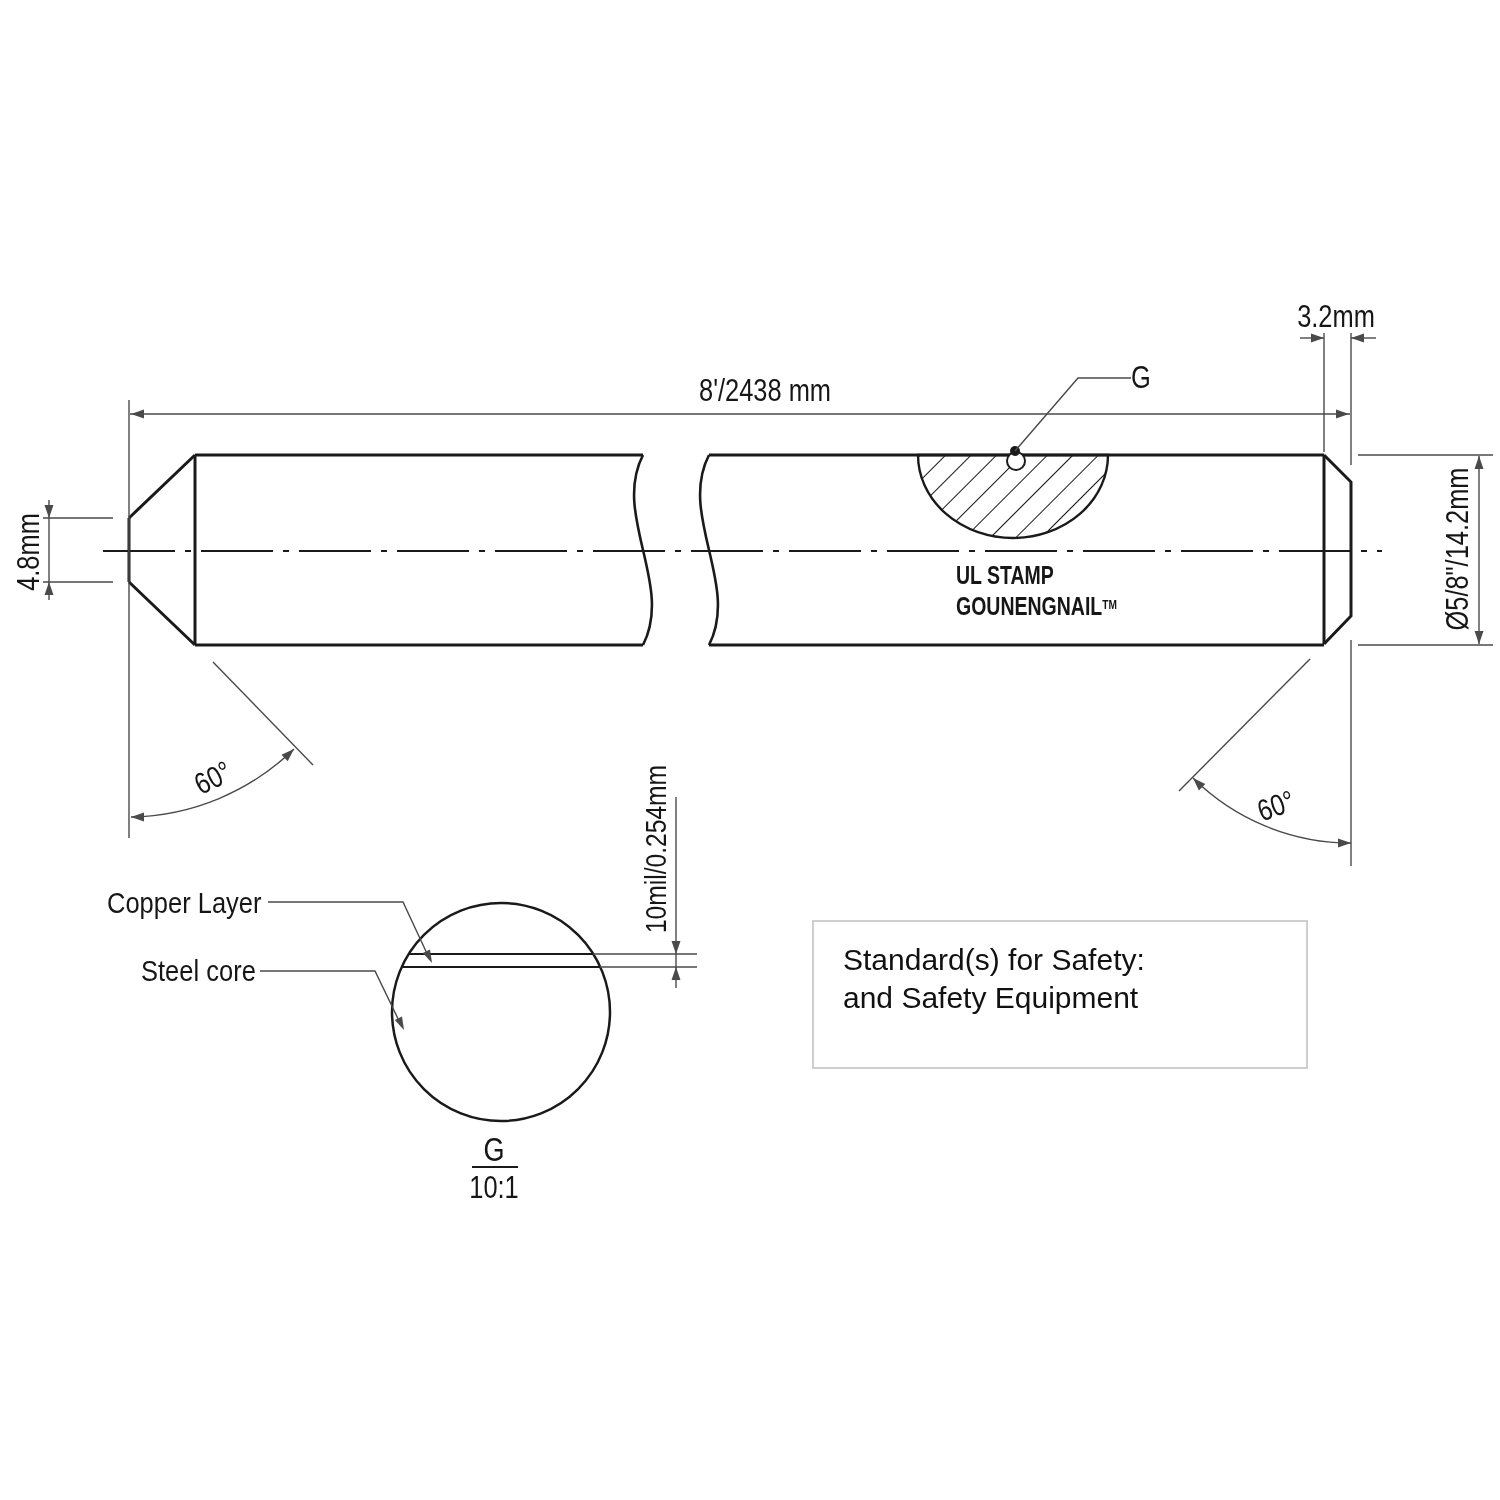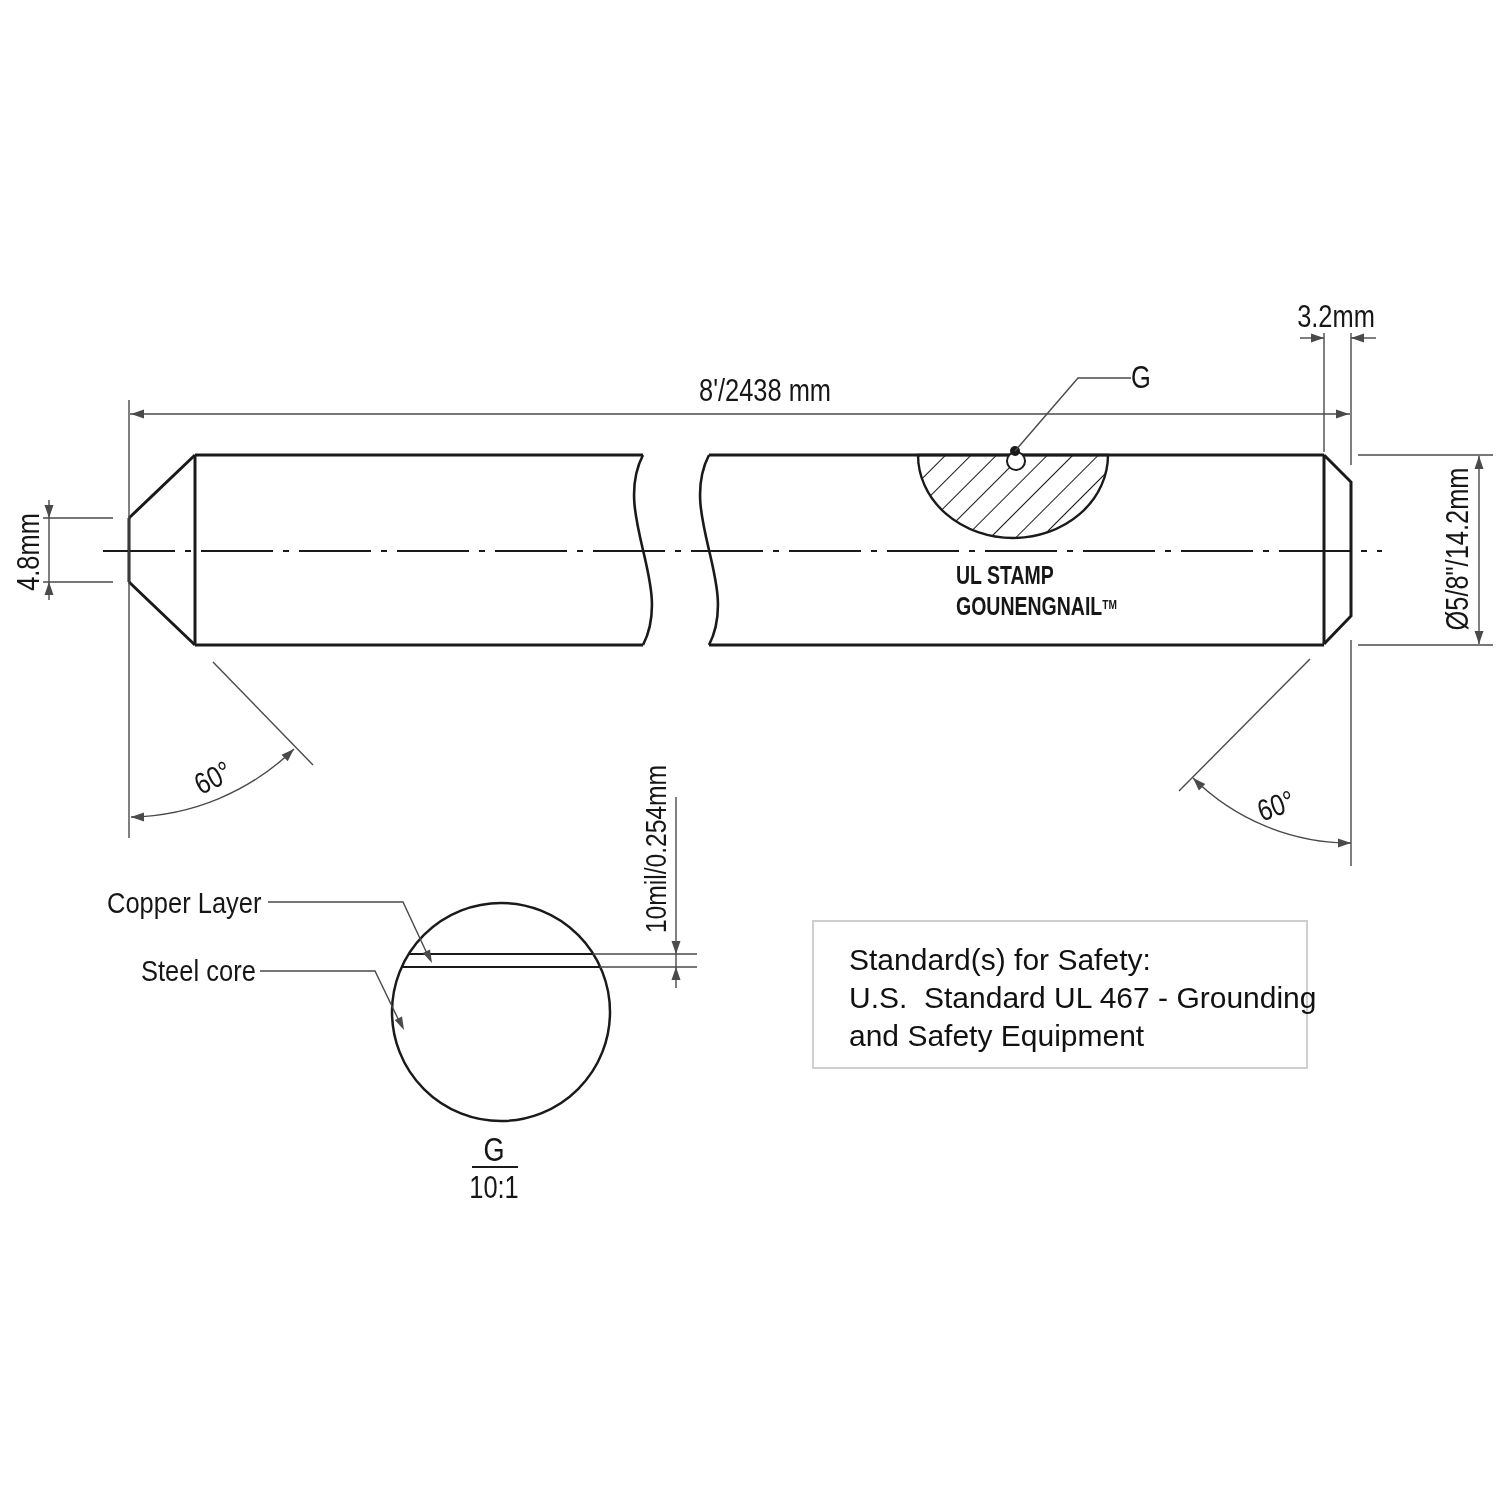--- a/index.html
+++ b/index.html
@@ -19,21 +19,21 @@
   .ctr90 { transform:translate(-50%,-50%) rotate(-90deg) scale(0.82,1); }
   .dim   { font-size:31px; }
   .ang   { font-size:30px; }
   .left-anch { transform-origin:left top; transform:scale(0.85,1); }
   #stamp-block {
     font-size:25px; font-weight:600; line-height:29px;
     transform-origin:left top; transform:scale(0.78,1);
   }
   #stamp-block sup { font-size:13px; vertical-align:6px; }
   #standards-text { font-size:30px; line-height:38px; color:#111; }
-  .std-line { white-space:pre;margin-left:6px; }
+  .std-line { white-space:pre; }
   #detail-title-label { font-size:33px; }
   #detail-scale-label { font-size:31px; }
 </style>
 </head>
 <body>
 
 <div id="canvas" style="--outline: #1a1a1a; --thin: #4a4a4a; --border: #cfcfcf; --bg: #ffffff;">
 
   <svg id="drawing-svg" width="1500" height="1500" viewBox="0 0 1500 1500">
     <defs>
@@ -154,17 +154,16 @@
   </div>
 
   <div class="lbl left-anch" style="left:107px; top:888px; font-size:30px;">Copper Layer</div>
   <div class="lbl left-anch" style="left:141px; top:956px; font-size:30px;">Steel core</div>
   <div class="lbl ctr90" style="left:656px; top:849px; font-size:30px;">10mil/0.254mm</div>
   <div class="lbl ctr" id="detail-title-label" style="left:494px; top:1149px;">G</div>
   <div class="lbl ctr" id="detail-scale-label" style="left:494px; top:1187px;">10:1</div>
 
   <div class="lbl" id="standards-text" style="left:843px; top:941px;">
     <div class="std-line">Standard(s) for Safety:</div>
-    <div class="std-line">U.S.  Standard UL 467 - Grounding</div>
     <div class="std-line">and Safety Equipment</div>
   </div>
 
 </div>
 
 </body></html>

